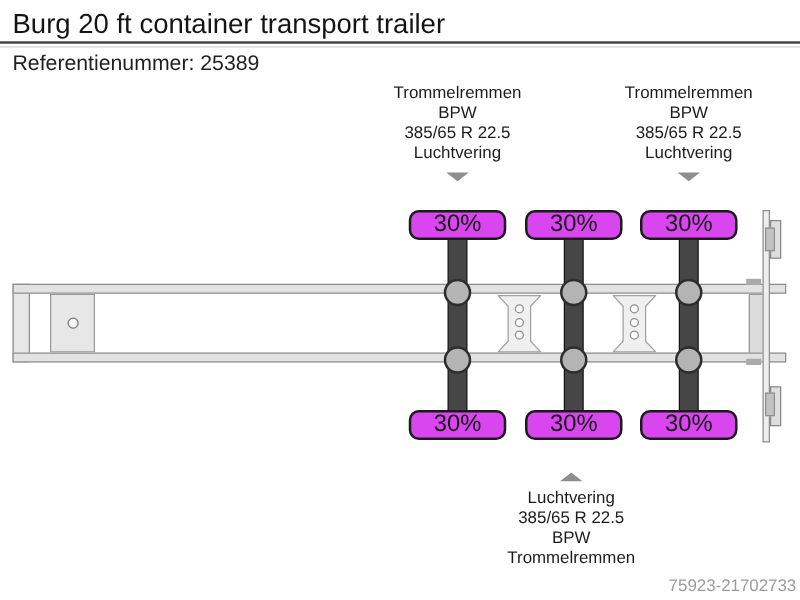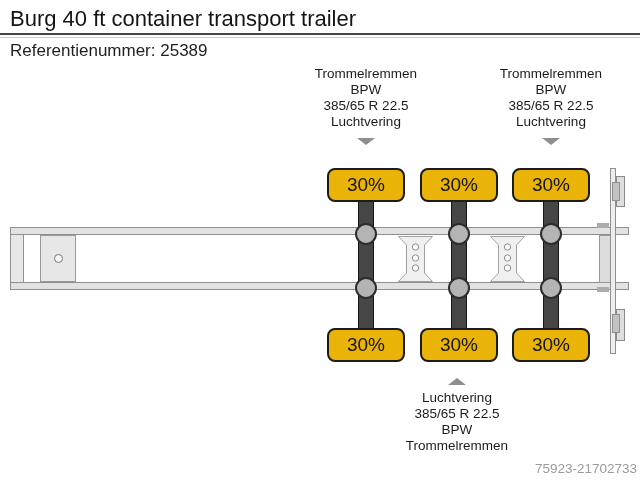--- a/index.html
+++ b/index.html
@@ -32,32 +32,32 @@
   .rear-cross { left: 599px; top: 235px; width: 13px; height: 48px; background: #dcdcdc; border: 1px solid #979797; }
   .rail-tab { left: 597px; width: 12px; height: 5px; background: #ababab; }
   .tail-bar { left: 610px; top: 168px; width: 6px; height: 186px; background: #ededed; border: 1px solid #8f8f8f; }
   .rear-plate { left: 616px; width: 9px; background: #dedede; border: 1px solid #8a8a8a; }
   .rear-lock { left: 612px; width: 8px; height: 19px; background: #c2c2c2; border: 1px solid #8f8f8f; }
 
   
   .axle-bar { top: 180px; width: 16px; height: 162px; background: #464646; border: 1px solid #151515; border-radius: 2px; }
   .bellow { width: 22px; height: 22px; border-radius: 50%; background: #b4b4b4; border: 2px solid #2d2d2d; }
   .tire {
-    width: 78px; height: 34px; border-radius: 8px;
-    background: #eab308; border: 2.5px solid #1b1b1b;
+    width: 78px; height: 24px; border-radius: 8px;
+    background: #d946ef; border: 2.5px solid #1b1b1b;
     display: flex; align-items: center; justify-content: center;
     font-size: 19px; color: #141414;
   }
 
   .watermark { right: 3px; top: 461px; font-size: 13.5px; color: #9b9b9b; text-align: center; }
 </style>
 </head>
 <body>
 
-<div class="abs title">Burg 40 ft container transport trailer</div>
+<div class="abs title">Burg 20 ft container transport trailer</div>
 <div class="abs divider"></div>
 <div class="abs divider-light"></div>
 <div class="abs ref">Referentienummer: 25389</div>
 
 <div class="abs spec" style="left:291px; top:66px;">
   <div>Trommelremmen</div>
   <div>BPW</div>
   <div>385/65 R 22.5</div>
   <div>Luchtvering</div>
 </div>

